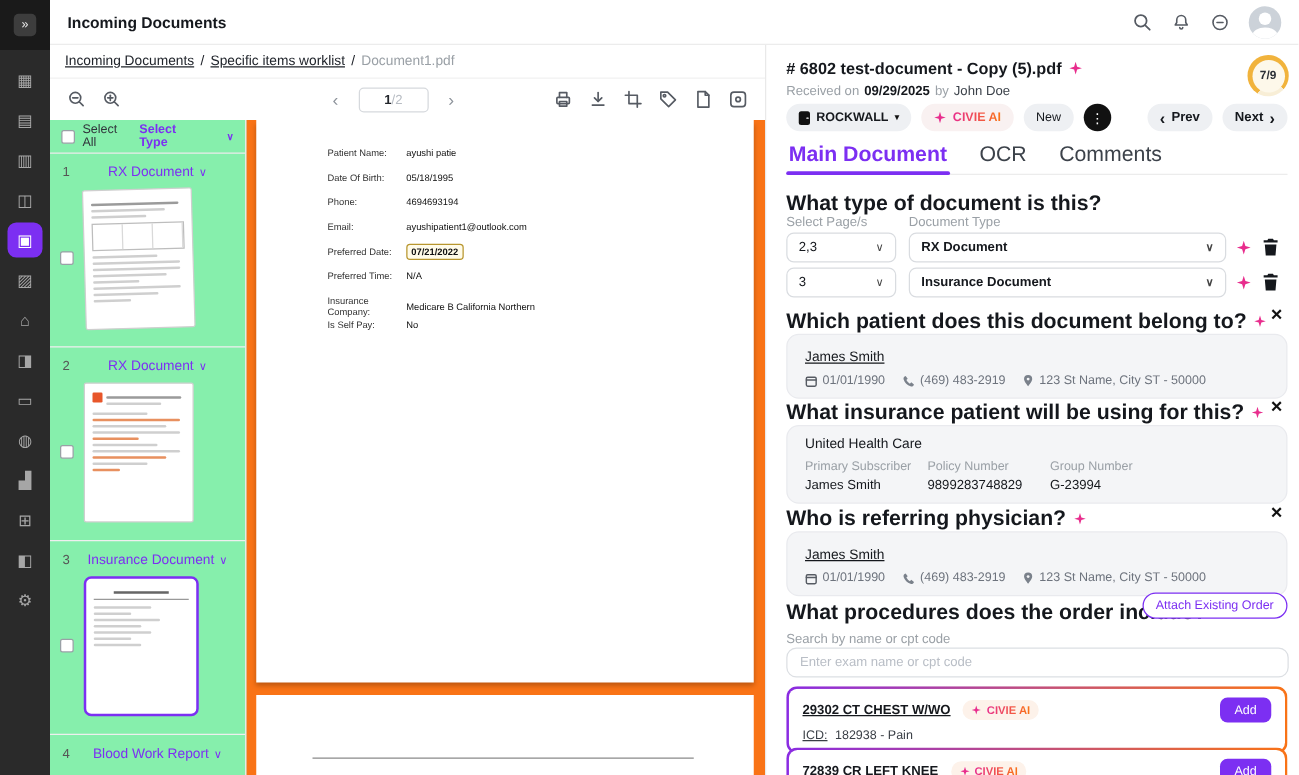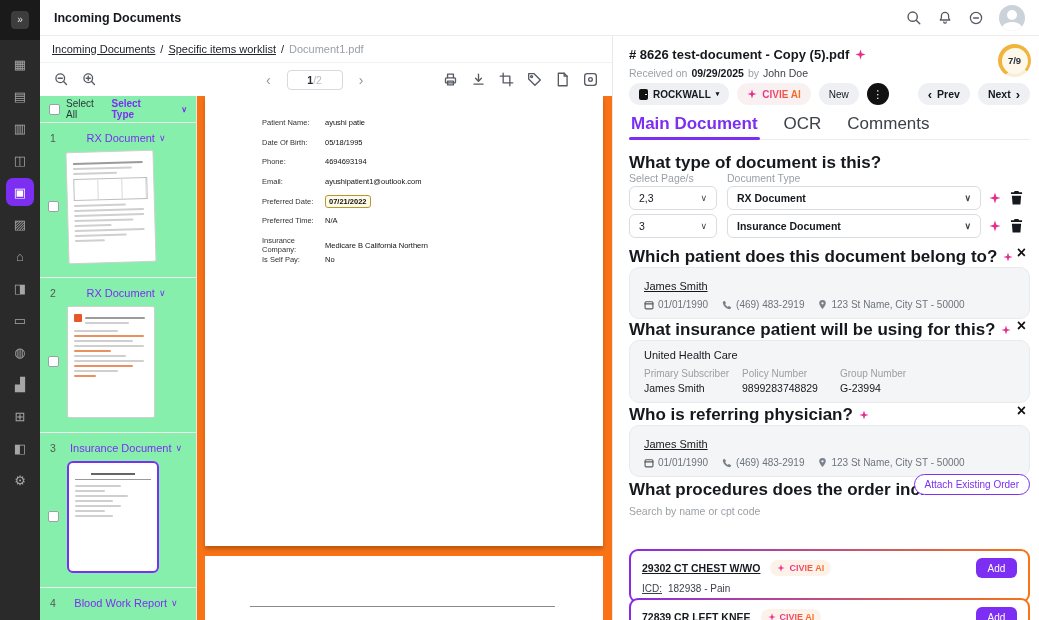--- a/index.html
+++ b/index.html
@@ -428,21 +428,21 @@
           <span class="pval">No</span>
         </div>
     </div>
     <div class="page2">
       <div class="p2line"></div>
     </div>
   </div>
 
   <section class="details">
     <div class="d-title">
-      <span># 8626 test-document - Copy (5).pdf</span>
+      <span># 6802 test-document - Copy (5).pdf</span>
       <svg width="11" height="11" viewBox="0 0 24 24">
           <path fill="#e82d8d" d="M12 1l2.6 8.4L23 12l-8.4 2.6L12 23l-2.6-8.4L1 12l8.4-2.6z"></path>
         </svg>
     </div>
     <div class="d-sub">
       <span>Received on</span>
       <span class="dark">09/29/2025</span>
       <span>by</span>
       <span class="mid">John Doe</span>
     </div>
@@ -620,20 +620,21 @@
           </span>
       </div>
     </div>
 
     <div class="q" style="top:444px">
         <span>What procedures does the order include?</span>
       </div>
     <button class="attach-btn">Attach Existing Order</button>
 
     <span class="flabel" style="left:16px;top:469px">Search by name or cpt code</span>
+    <input class="search-input" placeholder="Enter exam name or cpt code" style="">
 
     <div class="proc-card" style="top:513px">
       <div class="proc-row1">
         <span class="proc-name">29302 CT CHEST W/WO</span>
         <span class="ai-chip">
           <svg width="8" height="8" viewBox="0 0 24 24">
               <path fill="#e82d8d" d="M12 1l2.6 8.4L23 12l-8.4 2.6L12 23l-2.6-8.4L1 12l8.4-2.6z"></path>
             </svg>
           <span class="grad-text">CIVIE AI</span>
         </span>

